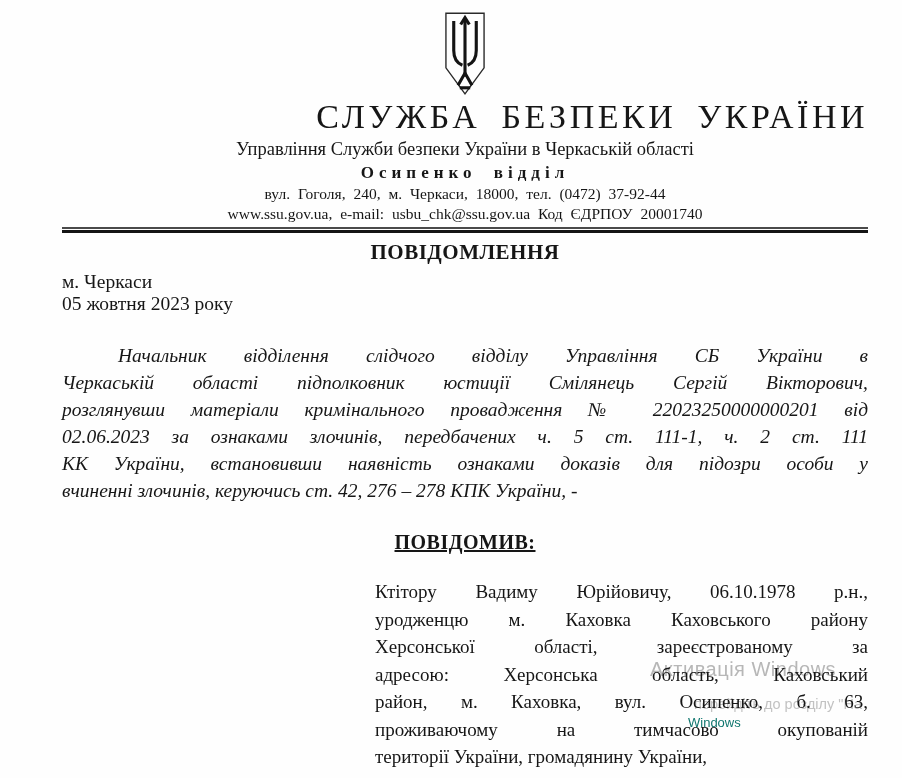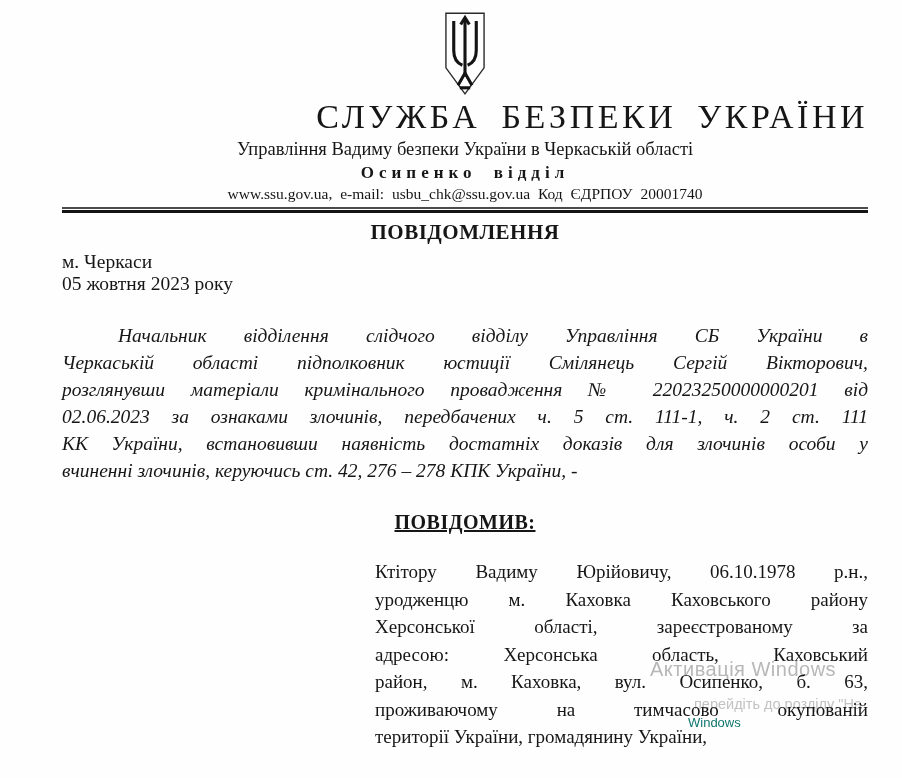--- a/index.html
+++ b/index.html
@@ -67,42 +67,43 @@
           <path d="M25 16 L30 8 L35 16"></path>
           <path d="M17 12 V46 Q17 59 27 63"></path>
           <path d="M43 12 V46 Q43 59 33 63"></path>
           <path d="M22 86 L30 72 L38 86"></path>
           <path d="M24 89 H36"></path>
         </g>
       </svg>
     </div>
 
     <div class="org-name">СЛУЖБА БЕЗПЕКИ УКРАЇНИ</div>
-    <div class="org-subtitle">Управління Вадиму безпеки України в Черкаській області</div>
+    <div class="org-subtitle">Управління Служби безпеки України в Черкаській області</div>
     <div class="department">Осипенко відділ</div>
+    <div class="addr">вул. Гоголя, 240, м. Черкаси, 18000, тел. (0472) 37-92-44</div>
     <div class="addr">www.ssu.gov.ua, e-mail: usbu_chk@ssu.gov.ua Код ЄДРПОУ 20001740</div>
 
     <div class="rule">
       <div class="rule-thin"></div>
       <div class="rule-thick"></div>
     </div>
 
     <div class="doc-title">ПОВІДОМЛЕННЯ</div>
 
     <div class="meta-row">
       <span>м. Черкаси</span>
       <span>05 жовтня 2023 року</span>
     </div>
 
     <div class="para">
       <div class="jline firstline">Начальник відділення слідчого відділу Управління СБ України в</div>
       <div class="jline">Черкаській області підполковник юстиції Смілянець Сергій Вікторович,</div>
       <div class="jline">розглянувши матеріали кримінального провадження № 22023250000000201 від</div>
       <div class="jline">02.06.2023 за ознаками злочинів, передбачених ч. 5 ст. 111-1, ч. 2 ст. 111</div>
-      <div class="jline">КК України, встановивши наявність достатніх доказів для злочинів особи у</div>
+      <div class="jline">КК України, встановивши наявність ознаками доказів для підозри особи у</div>
       <div class="lastline">вчиненні злочинів, керуючись ст. 42, 276 – 278 КПК України, -</div>
     </div>
 
     <div class="notified">ПОВІДОМИВ:</div>
 
     <div class="recipient">
       <div class="jline">Ктітору Вадиму Юрійовичу, 06.10.1978 р.н.,</div>
       <div class="jline">уродженцю м. Каховка Каховського району</div>
       <div class="jline">Херсонської області, зареєстрованому за</div>
       <div class="jline">адресою: Херсонська область, Каховський</div>

